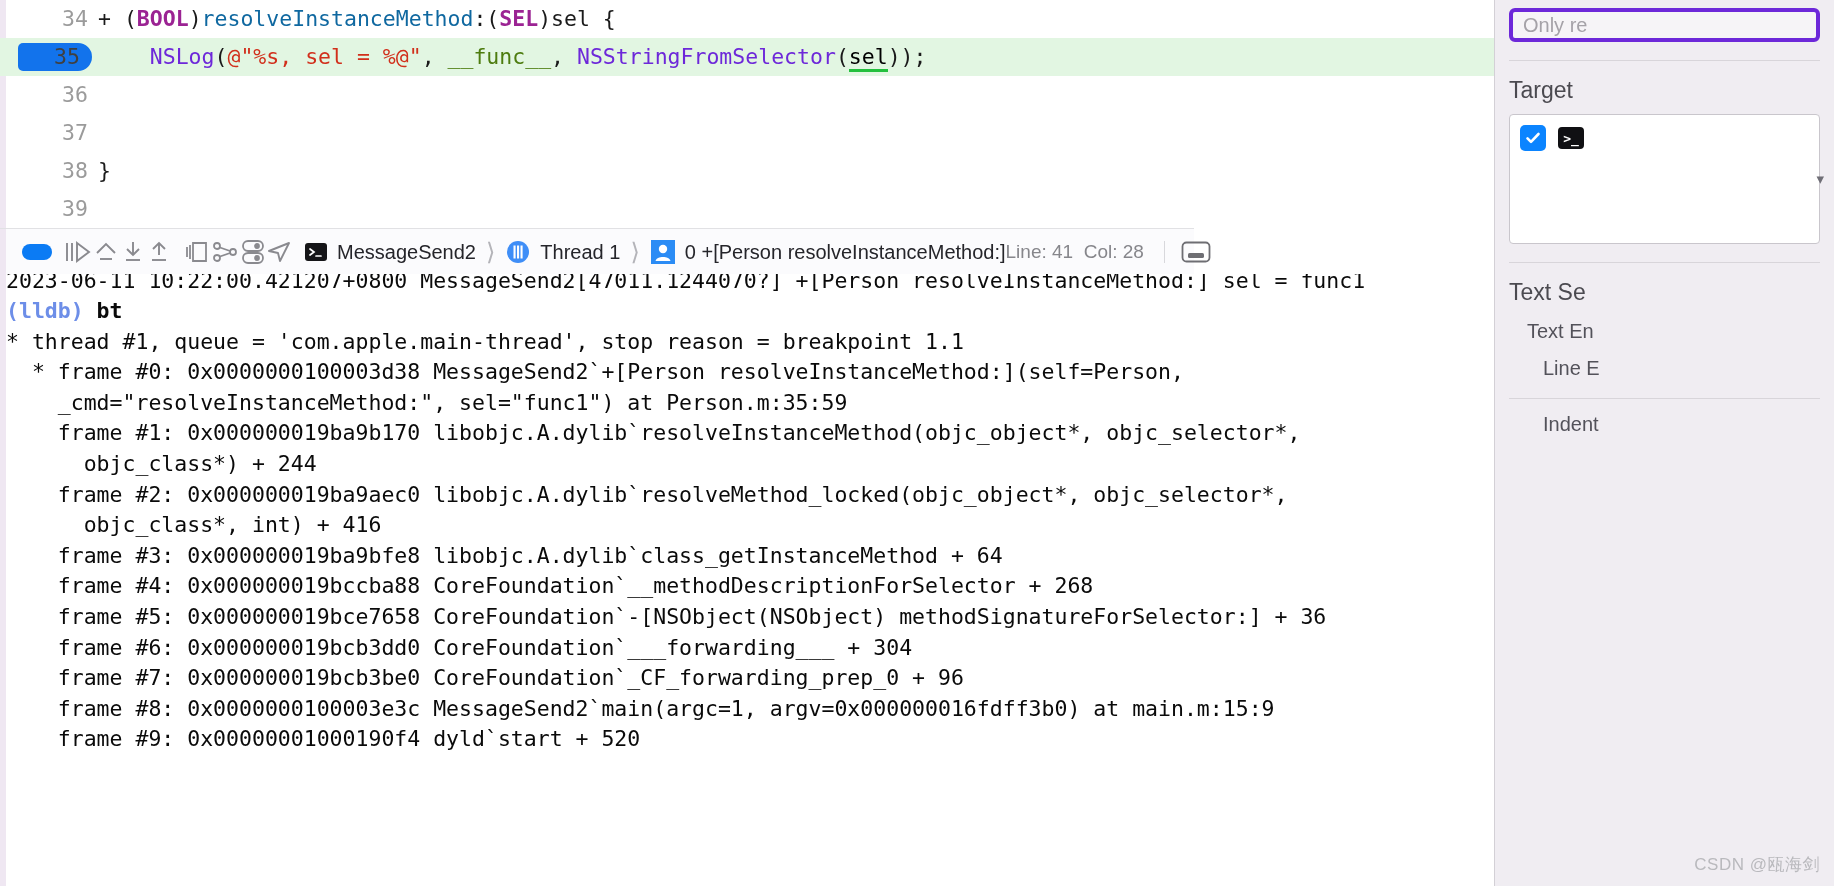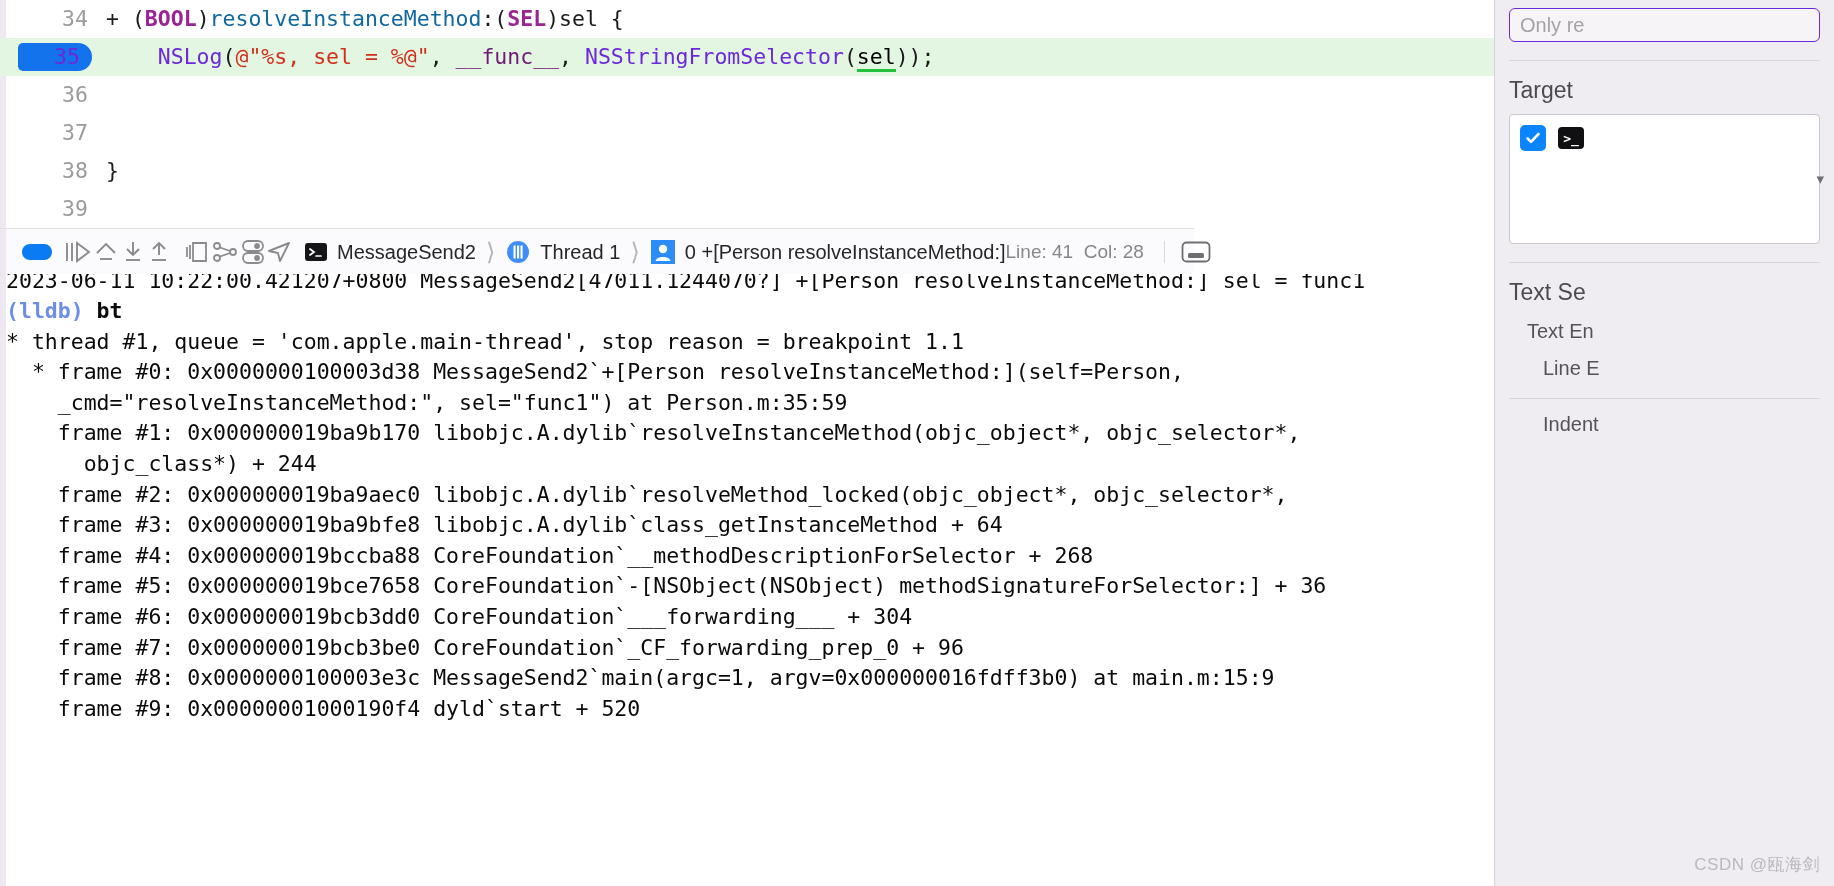--- a/index.html
+++ b/index.html
@@ -5,31 +5,31 @@
   html,body{margin:0;padding:0;background:#fff;}
   body{width:1834px;height:886px;overflow:hidden;font-family:"Liberation Sans",sans-serif;-webkit-font-smoothing:antialiased;}
   .app{position:relative;width:1834px;height:886px;background:#ffffff;}
 
   
   .editor{position:absolute;left:0;top:0;width:1494px;height:228px;background:#fff;overflow:hidden;}
   .editor-left-rule{position:absolute;left:0;top:0;width:6px;height:228px;background:#efe7f2;}
   .code-line{position:relative;height:38px;line-height:38px;white-space:pre;font-family:"DejaVu Sans Mono","Liberation Mono",monospace;font-size:21.5px;letter-spacing:0px;}
   .code-line.hl{background:#e2f6e2;}
   .gut{position:absolute;left:0;top:0;width:88px;text-align:right;color:#9b9b9b;font-family:"DejaVu Sans Mono","Liberation Mono",monospace;font-size:21.5px;}
-  .gut.cur{color:#6d28d9;}
+  .gut.cur{color:#404040;}
   .bp{position:absolute;left:18px;top:5px;width:74px;height:28px;background:#1273ec;border-radius:5px 14px 14px 5px;}
   .bp:after{content:"";position:absolute;right:-0px;top:0;width:0;height:0;}
-  .code-txt{position:absolute;left:106px;top:0;white-space:pre;}
+  .code-txt{position:absolute;left:98px;top:0;white-space:pre;}
   
   .t-kw{color:#9b2393;font-weight:bold;}
   .t-type{color:#0f68a0;}
   .t-str{color:#d12f1b;}
   .t-fn{color:#6d28d9;}
   .t-pl{color:#1a1a1a;}
-  .t-macro{color:#701a75;}
+  .t-macro{color:#4d7c0f;}
   .t-under{border-bottom:3px solid #24c03e;}
 
   
   .bp-msg{position:absolute;top:4px;height:30px;display:flex;align-items:center;}
   .bp-handle{width:42px;height:30px;background:#a9e8ab;border-radius:6px 0 0 6px;display:flex;align-items:center;justify-content:center;}
   .bp-handle i{display:block;width:20px;height:2px;background:#6aa96d;box-shadow:0 -5px 0 #6aa96d,0 5px 0 #6aa96d;}
   .bp-text{height:30px;line-height:30px;background:#a9e8ab;padding:0 12px 0 14px;color:#0d0d0d;font-size:21px;font-family:"Liberation Sans",sans-serif;margin-left:2px;}
 
   
   .dbar{position:absolute;left:0;top:228px;width:1194px;height:46px;background:#fbfbfd;border-top:1px solid #e1e1e4;border-bottom:1px solid #d6d6da;display:flex;align-items:center;}
@@ -49,21 +49,21 @@
   .console-rule{position:absolute;left:0;top:0;width:6px;height:612px;background:#efe7f2;}
   .con-inner{position:absolute;left:0;top:0;width:1494px;}
   .cline{height:30.6px;line-height:30.6px;white-space:pre;font-family:"DejaVu Sans Mono","Liberation Mono",monospace;font-size:21.5px;color:#0a0a0a;padding-left:6px;box-sizing:border-box;}
   .cline.clip{height:22px;line-height:14px;overflow:hidden;}
   .prompt{color:#6d8ee8;font-weight:bold;}
   .bold{font-weight:bold;}
 
   
   .inspector{position:absolute;left:1494px;top:0;width:340px;height:886px;background:#f0edf2;border-left:1px solid #d3d0d6;box-sizing:border-box;overflow:hidden;}
   .insp-pad{padding:0 14px;}
-  .field{margin-top:8px;height:34px;background:#f6f4f7;border:1px solid #6d28d9;border-radius:6px;display:flex;align-items:center;padding:4px 10px;box-sizing:border-box;color:#a5a2a8;font-size:20px;white-space:nowrap;overflow:hidden;}
+  .field{margin-top:8px;height:34px;background:#f6f4f7;border:4px solid #6d28d9;border-radius:6px;display:flex;align-items:center;padding:4px 10px;box-sizing:border-box;color:#a5a2a8;font-size:20px;white-space:nowrap;overflow:hidden;}
   .hr{height:1px;background:#d8d5da;margin:18px 0 0 0;}
   .sec-title{font-size:23px;font-weight:normal;color:#4b4a50;margin:16px 0 10px 0;}
   .listbox{border:1px solid #c9c6cc;background:#fff;border-radius:4px;height:130px;box-sizing:border-box;padding:10px;}
   .listrow{display:flex;align-items:center;gap:12px;}
   .chk{width:26px;height:26px;border-radius:5px;background:#0b84ff;display:flex;align-items:center;justify-content:center;flex:0 0 auto;}
   .chk svg{display:block;}
   .term-ic{width:26px;height:22px;background:#101013;border-radius:4px;display:flex;align-items:center;justify-content:center;color:#fff;font-family:"DejaVu Sans Mono",monospace;font-size:13px;font-weight:bold;flex:0 0 auto;}
   .sub-row{font-size:20px;color:#53525a;margin:14px 0 0 18px;white-space:nowrap;}
   .sub-row2{font-size:20px;color:#53525a;margin:14px 0 0 34px;white-space:nowrap;}
   .chev{position:absolute;right:10px;top:170px;color:#6f6e76;font-size:15px;}
@@ -218,20 +218,21 @@
     <div class="console-rule"></div>
     <div class="con-inner" id="console-lines">
         <div class="cline clip">2023-06-11 10:22:00.421207+0800 MessageSend2[47011.1244070?] +[Person resolveInstanceMethod:] sel = func1</div>
         <div class="cline"><span class="prompt">(lldb) </span><span class="bold">bt</span></div>
         <div class="cline">* thread #1, queue = 'com.apple.main-thread', stop reason = breakpoint 1.1</div>
         <div class="cline">  * frame #0: 0x0000000100003d38 MessageSend2`+[Person resolveInstanceMethod:](self=Person,</div>
         <div class="cline">    _cmd="resolveInstanceMethod:", sel="func1") at Person.m:35:59</div>
         <div class="cline">    frame #1: 0x000000019ba9b170 libobjc.A.dylib`resolveInstanceMethod(objc_object*, objc_selector*,</div>
         <div class="cline">      objc_class*) + 244</div>
         <div class="cline">    frame #2: 0x000000019ba9aec0 libobjc.A.dylib`resolveMethod_locked(objc_object*, objc_selector*,</div>
+        <div class="cline">      objc_class*, int) + 416</div>
         <div class="cline">    frame #3: 0x000000019ba9bfe8 libobjc.A.dylib`class_getInstanceMethod + 64</div>
         <div class="cline">    frame #4: 0x000000019bccba88 CoreFoundation`__methodDescriptionForSelector + 268</div>
         <div class="cline">    frame #5: 0x000000019bce7658 CoreFoundation`-[NSObject(NSObject) methodSignatureForSelector:] + 36</div>
         <div class="cline">    frame #6: 0x000000019bcb3dd0 CoreFoundation`___forwarding___ + 304</div>
         <div class="cline">    frame #7: 0x000000019bcb3be0 CoreFoundation`_CF_forwarding_prep_0 + 96</div>
         <div class="cline">    frame #8: 0x0000000100003e3c MessageSend2`main(argc=1, argv=0x000000016fdff3b0) at main.m:15:9</div>
         <div class="cline">    frame #9: 0x00000001000190f4 dyld`start + 520</div>
       </div>
   </div>
 

